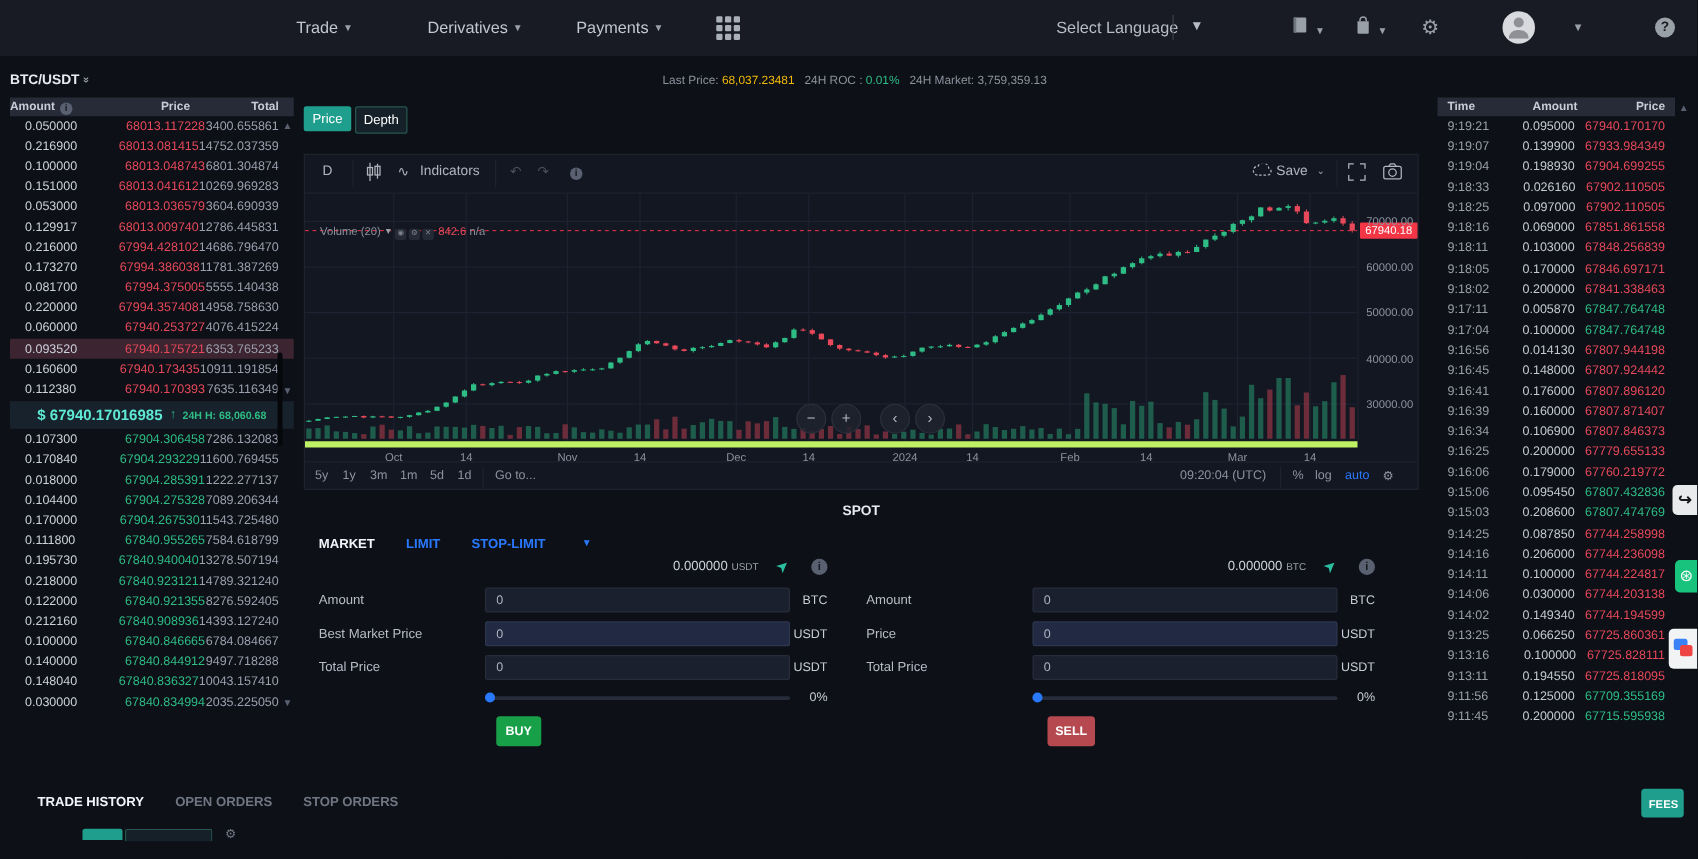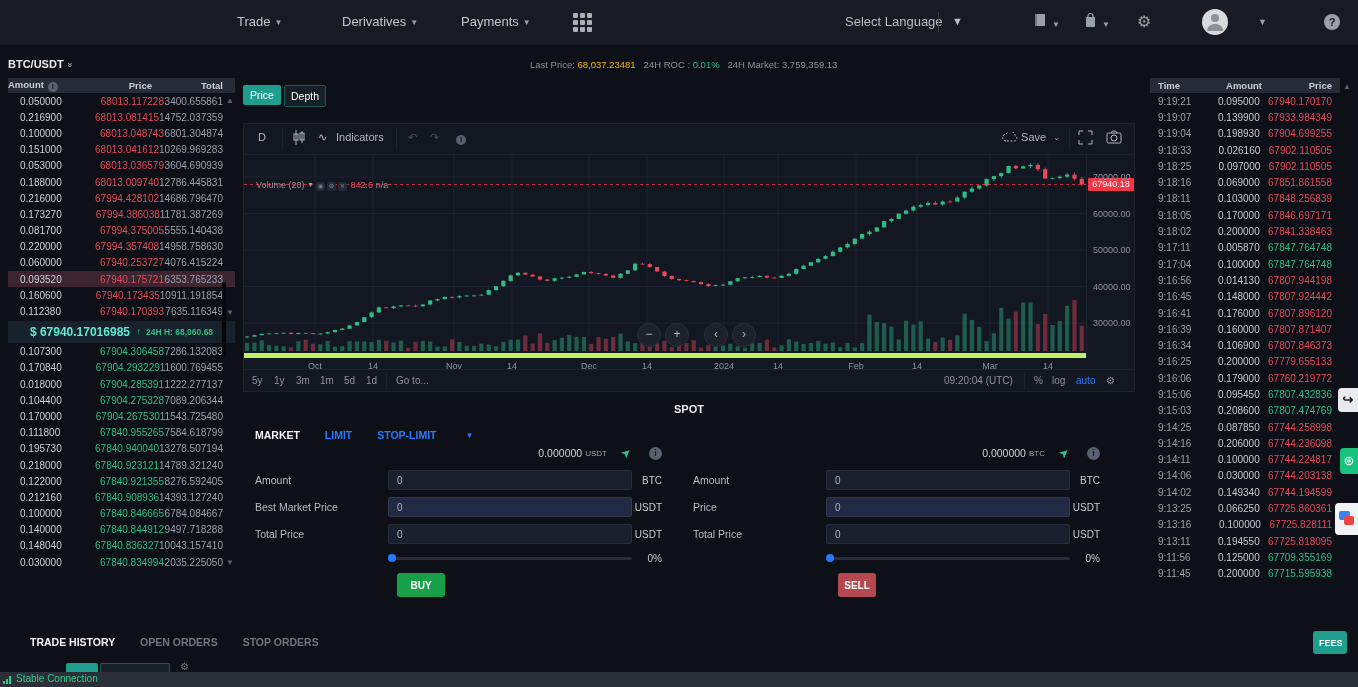--- a/index.html
+++ b/index.html
@@ -81,21 +81,21 @@
   .cursor-ic{color:#2bbfa0;font-size:12px;display:inline-block;transform:rotate(-42deg);margin:0 14px 0 14px;}
   .form-row{display:flex;align-items:center;height:20px;margin-bottom:7px;}
   .form-row label{width:133px;color:#b7bcc7;}
   .field-input{flex:1;height:18px;background:#1b202e;border:1px solid #262c3a;border-radius:2px;color:#aeb4c0;font-size:10px;padding:0 8px;outline:none;font-family:"Liberation Sans",sans-serif;}
   .field-input.hi{background:#222942;border-color:#2e3650;}
   .form-row .unit{width:30px;text-align:right;color:#c7ccd6;font-size:10px;}
   .slider-row{display:flex;align-items:center;height:14px;margin:2px 0 8px 0;}
   .slider-track{margin-left:133px;flex:1;height:3px;background:#262c3a;border-radius:2px;position:relative;}
   .slider-handle{position:absolute;left:0;top:-3px;width:8px;height:8px;border-radius:50%;background:#2979ff;}
   .slider-row .pct{width:30px;text-align:right;color:#c7ccd6;font-size:10px;}
-  .order-btn{margin-left:142px;width:48px;height:24px;border:none;border-radius:3px;color:#fff;font-weight:bold;font-size:10px;cursor:pointer;font-family:"Liberation Sans",sans-serif;}
+  .order-btn{margin-left:142px;width:36px;height:24px;border:none;border-radius:3px;color:#fff;font-weight:bold;font-size:10px;cursor:pointer;font-family:"Liberation Sans",sans-serif;}
   #buy-btn{background:#18a049;}
   #sell-btn{margin-left:145px;width:38px;background:#b5494f;}
   
   #trades{position:absolute;left:1150px;top:78px;width:190px;}
   #tr-head{display:flex;background:#262b37;height:15px;align-items:center;font-size:9.5px;color:#c8cdd7;font-weight:600;}
   #tr-head .c1{width:55px;padding-left:8px;}
   #tr-head .c2{width:62px;text-align:center;}
   #tr-head .c3{flex:1;text-align:right;padding-right:8px;}
   .tr-row{display:flex;height:16.3px;align-items:center;font-size:10px;cursor:pointer;}
   .tr-row .t{width:55px;padding-left:8px;color:#9aa0aa;}
@@ -197,21 +197,21 @@
           <span class="a">0.151000</span>
           <span class="p">68013.041612</span>
           <span class="t">10269.969283</span>
         </div>
         <div class="ob-row ask">
           <span class="a">0.053000</span>
           <span class="p">68013.036579</span>
           <span class="t">3604.690939</span>
         </div>
         <div class="ob-row ask">
-          <span class="a">0.188000</span>
+          <span class="a">0.129917</span>
           <span class="p">68013.009740</span>
           <span class="t">12786.445831</span>
         </div>
         <div class="ob-row ask">
           <span class="a">0.216000</span>
           <span class="p">67994.428102</span>
           <span class="t">14686.796470</span>
         </div>
         <div class="ob-row ask">
           <span class="a">0.173270</span>
@@ -1001,28 +1001,20 @@
   <div id="bottom-tabs">
     <span class="active">TRADE HISTORY</span>
     <span>OPEN ORDERS</span>
     <span>STOP ORDERS</span>
   </div>
   <button id="fees-btn">FEES</button>
   <div id="partial-1"></div>
   <div id="partial-2"></div>
   <span id="partial-gear">⚙</span>
 
-  <div id="statusbar">
-    <div id="signal-icon">
-        <i style="left:0;height:3px;"></i>
-        <i style="left:3px;height:5px;"></i>
-        <i style="left:6px;height:8px;"></i>
-      </div>
-    <span id="conn">Stable Connection</span>
-  </div>
 
   <div id="float-share">↪</div>
   <div id="float-gpt">⊛</div>
   <div id="float-chat">
       <div class="b1"></div>
       <div class="b2"></div>
     </div>
 
 </div>
 

